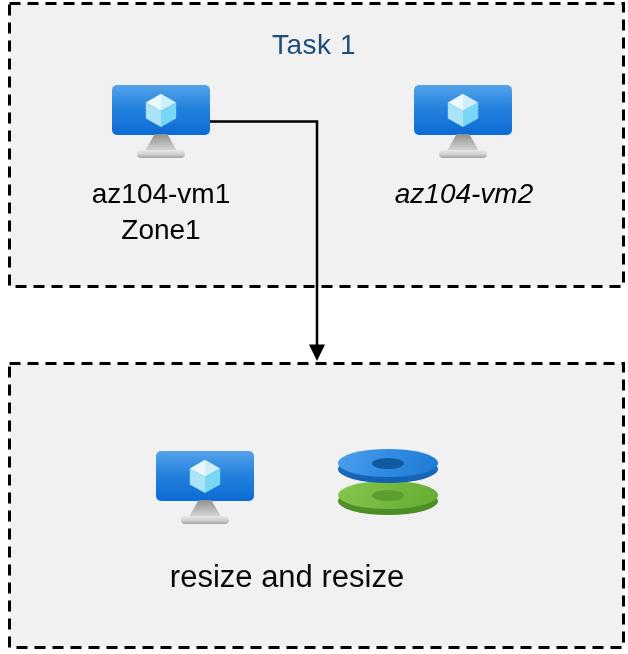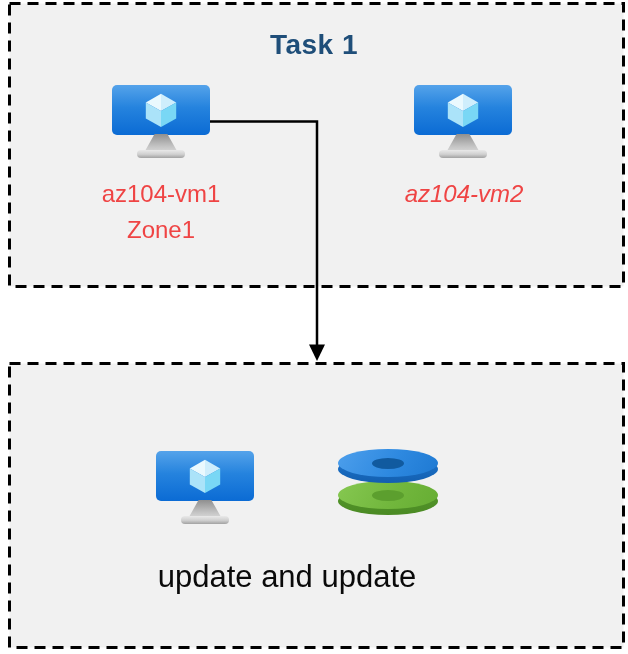--- a/index.html
+++ b/index.html
@@ -35,21 +35,20 @@
 
   .box-title {
     position: absolute;
     left: 0;
     width: 628px;
     text-align: center;
     color: #1f4e79;
     font-size: 28px;
     line-height: 34px;
     letter-spacing: 0.5px;
-    font-weight: bold;
   }
   .t1 { top: 28px; }
   .t2 { top: 388px; }
 
   
   .vm-icon {
     position: absolute;
     width: 98px;
     height: 73px;
   }
@@ -109,22 +108,22 @@
   .disk-blue .hole  { background: #115a9f; }
   .disk-green .face { background: linear-gradient(120deg, #86c851 0%, #72b73d 55%, #66ad33 100%); }
   .disk-green .rim  { background: linear-gradient(180deg, #55982b 0%, #4b8a24 100%); }
   .disk-green .hole { background: #5c9f2e; }
 
   
   .vm-label {
     position: absolute;
     width: 250px;
     text-align: center;
-    color: #ef4444;
-    font-size: 24px;
+    color: #000000;
+    font-size: 28px;
     line-height: 36px;
   }
   .vm-label span { display: block; }
   .caption {
     position: absolute;
     width: 400px;
     text-align: center;
     color: #0a0a0a;
     font-size: 31px;
     line-height: 40px;
@@ -199,15 +198,15 @@
       <div class="face"></div>
       <div class="hole"></div>
     </div>
     <div class="disk disk-green">
       <div class="rim"></div>
       <div class="face"></div>
       <div class="hole"></div>
     </div>
   </div>
 
-  <div class="caption" style="left:87px; top:557px;">update and update</div>
+  <div class="caption" style="left:87px; top:557px;">resize and resize</div>
 
 </div>
 
 </body></html>

